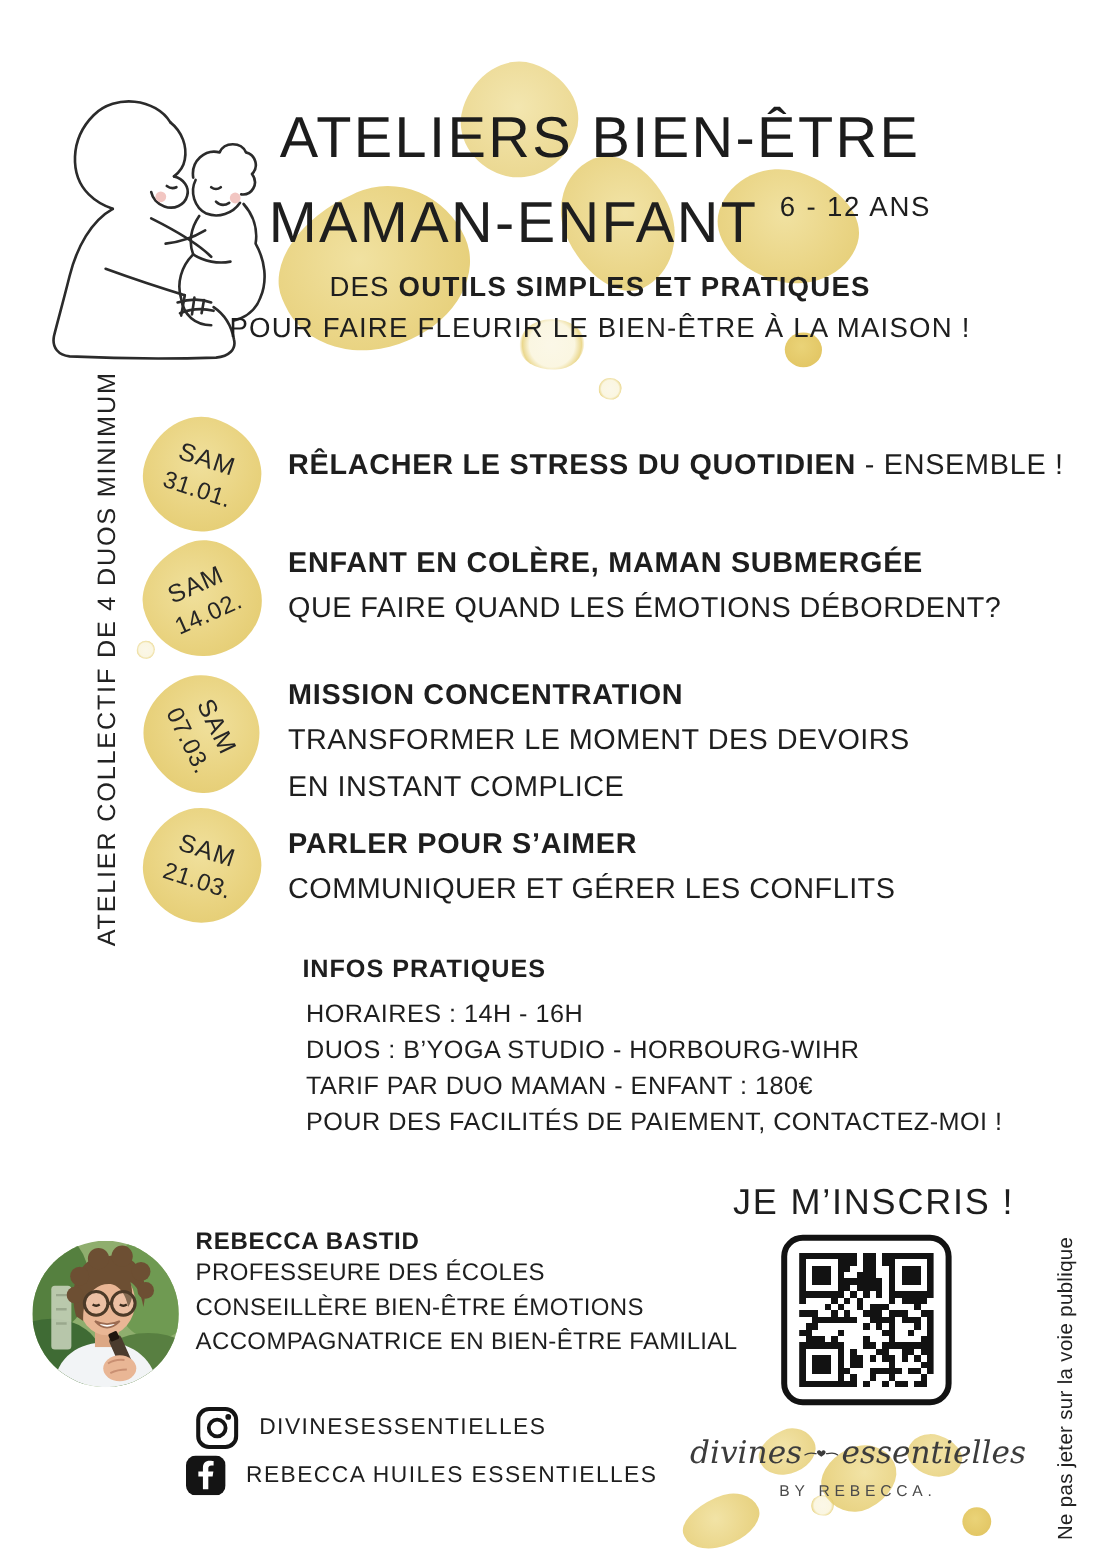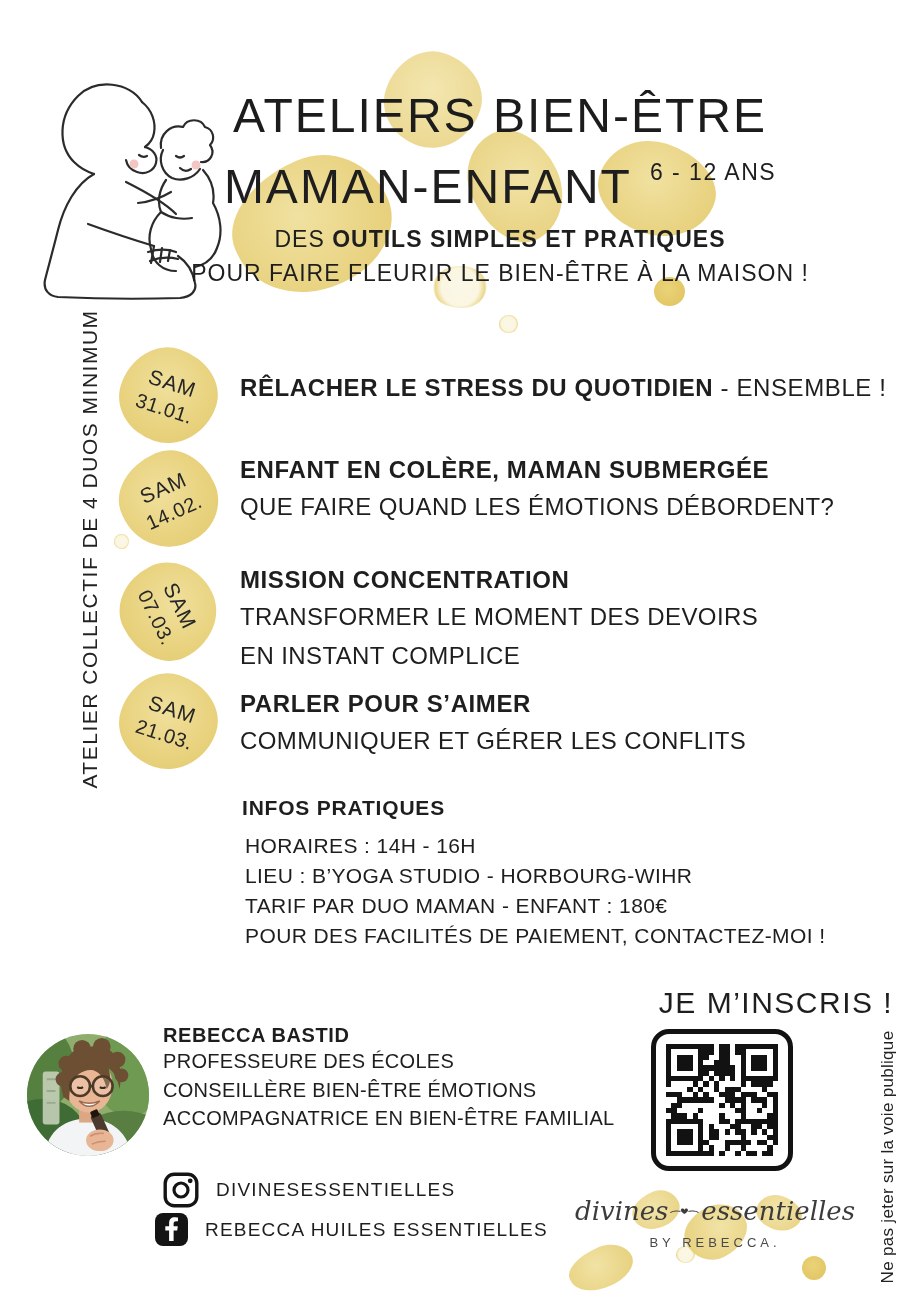--- a/index.html
+++ b/index.html
@@ -53,26 +53,26 @@
     text-align:center; color:#262626;
   }
   .badge .day  { font-size:21px; letter-spacing:1px; }
   .badge .date { font-size:20px; letter-spacing:.5px; margin-top:3px; }
   .ws-text { position:absolute; left:240px; width:672px; z-index:2; }
   .ws-title  { font-size:24px; font-weight:700; letter-spacing:.6px; }
   .ws-suffix { font-size:24px; font-weight:400; letter-spacing:.6px; }
   .ws-line   { font-size:24px; font-weight:400; letter-spacing:.4px; line-height:33px; margin-top:6px; }
   .ws-line:empty { display:none; }
   
-  .infos { position:absolute; left:242px; top:796px; width:640px; z-index:2; }
+  .infos { position:absolute; left:252px; top:796px; width:640px; z-index:2; }
   .infos-h { font-size:21px; font-weight:700; letter-spacing:.8px; margin-bottom:11px; }
   .infos-line { font-size:21px; letter-spacing:.4px; line-height:30px; padding-left:3px; }
   
   .signup-cta { position:absolute; left:608px; top:986px; width:240px; text-align:center;
-    font-size:30px; letter-spacing:1.5px; z-index:2;margin-left:48px; }
+    font-size:30px; letter-spacing:1.5px; z-index:2; }
   .qr-frame { position:absolute; left:651px; top:1029px; width:142px; height:142px;
     border:5px solid #121212; border-radius:18px; background:#fff; padding:10px; z-index:2; }
   .qr-frame svg { display:block; width:112px; height:112px; fill:#121212; }
   
   .avatar { position:absolute; left:27px; top:1034px; width:122px; height:122px;
     border-radius:50%; overflow:hidden; z-index:2; }
   .contact { position:absolute; left:163px; top:1024px; width:470px; z-index:2; }
   .contact-name { font-size:20px; font-weight:700; letter-spacing:.6px; }
   .contact-role { font-size:20px; letter-spacing:.3px; line-height:28.5px; }
   .contact-phone { font-size:20px; letter-spacing:1px; margin-top:3px; }
@@ -188,21 +188,21 @@
     <div class="ws-line">EN INSTANT COMPLICE</div>
   </div>
   <div class="ws-text" style="top:690px;">
     <span class="ws-title">PARLER POUR S’AIMER</span><span class="ws-suffix"></span>
     <div class="ws-line">COMMUNIQUER ET GÉRER LES CONFLITS</div>
   </div>
 
   <div class="infos">
     <div class="infos-h">INFOS PRATIQUES</div>
     <div class="infos-line">HORAIRES : 14H - 16H</div>
-    <div class="infos-line">LIEU : B’YOGA STUDIO - HORBOURG-WIHR</div>
+    <div class="infos-line">DUOS : B’YOGA STUDIO - HORBOURG-WIHR</div>
     <div class="infos-line">TARIF PAR DUO MAMAN - ENFANT : 180€</div>
     <div class="infos-line">POUR DES FACILITÉS DE PAIEMENT, CONTACTEZ-MOI !</div>
   </div>
 
   <div class="signup-cta">JE M’INSCRIS !</div>
   <div class="qr-frame">
     <svg id="qr-svg" viewBox="0 0 21 21" shape-rendering="crispEdges">
         <rect x="0" y="0" width="1" height="1"></rect>
         <rect x="1" y="0" width="1" height="1"></rect>
         <rect x="2" y="0" width="1" height="1"></rect>

